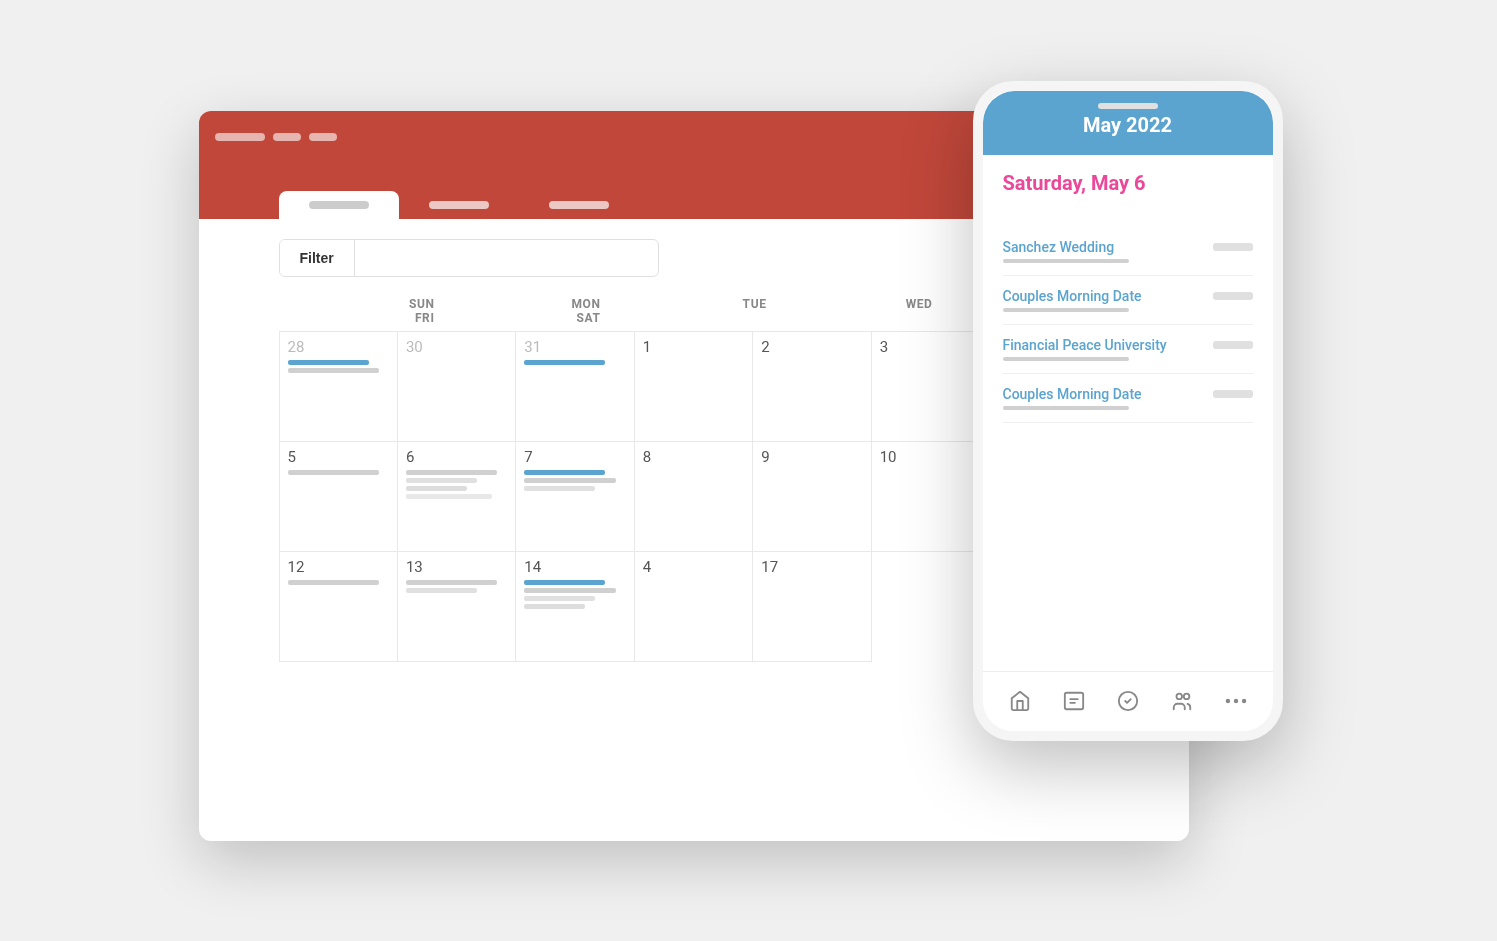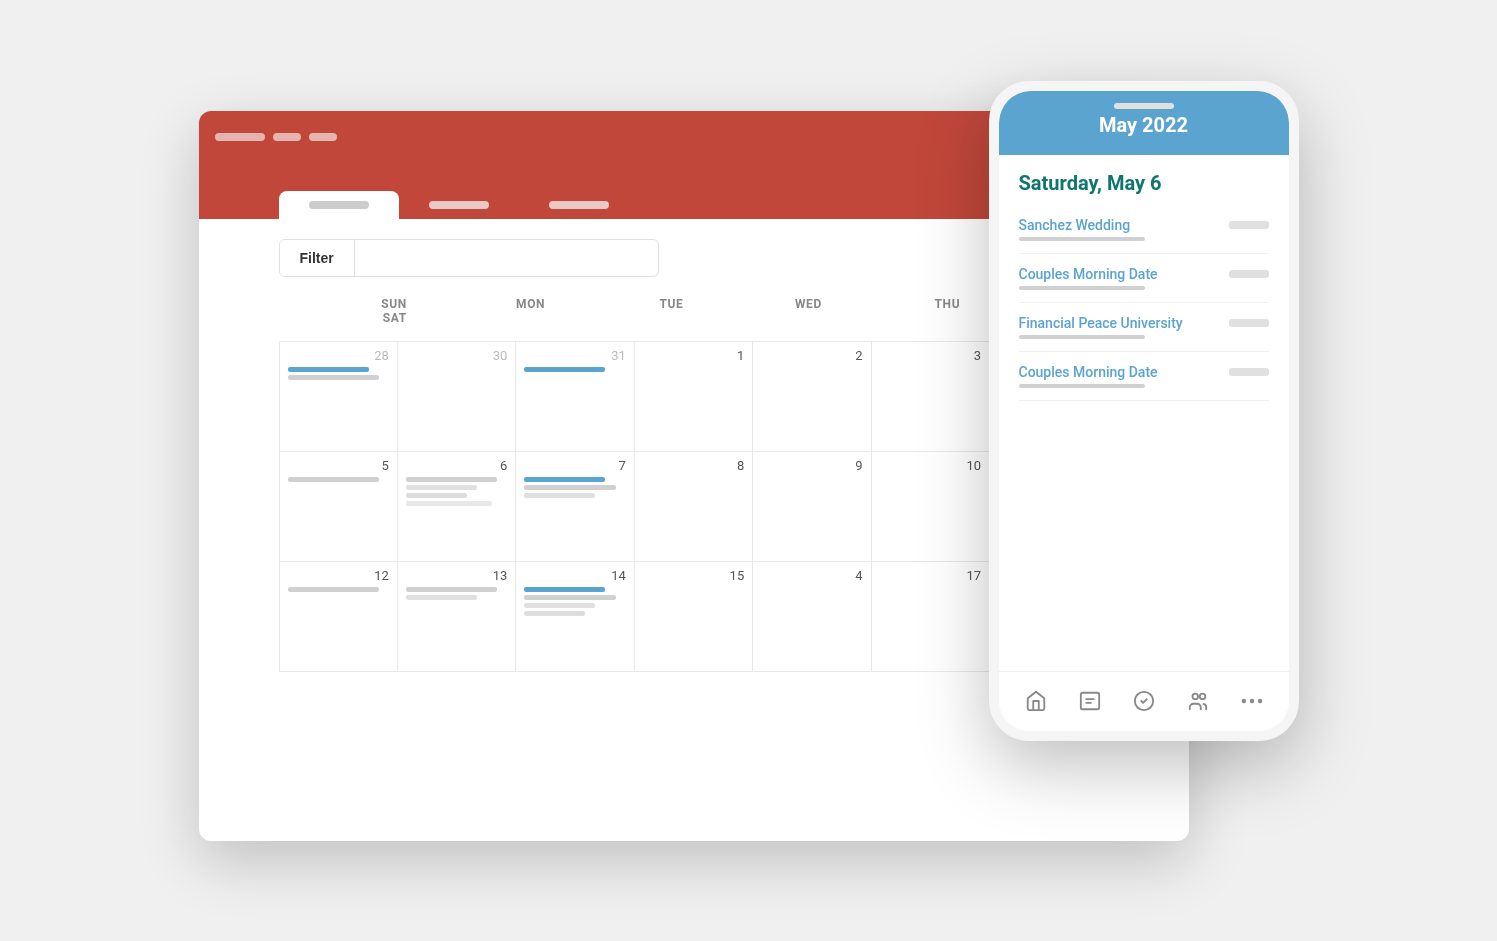--- a/index.html
+++ b/index.html
@@ -145,23 +145,23 @@
       outline: none;
     }
 
     
     .calendar-grid {
       width: 100%;
     }
 
     .calendar-header {
       display: grid;
-      grid-template-columns: repeat(6, 1fr);
+      grid-template-columns: repeat(5, 1fr);
       text-align: center;
-      padding-bottom: 16px;
+      padding-bottom: 6px;
     }
 
     .cal-day-header {
       font-size: 12px;
       font-weight: 700;
       color: #888;
       letter-spacing: 0.05em;
       text-align: right;
       padding-right: 10px;
     }
@@ -175,23 +175,23 @@
 
     .cal-cell {
       border-right: 1px solid #e8e8e8;
       border-bottom: 1px solid #e8e8e8;
       min-height: 110px;
       padding: 6px 8px;
       vertical-align: top;
     }
 
     .cal-date {
-      font-size: 13px;
+      font-size: 15px;
       color: #bbb;
-      text-align: right;
+      text-align: left;
       margin-bottom: 4px;
     }
 
     .cal-date.current-month {
       color: #555;
     }
 
     .cal-event-bar {
       height: 5px;
       border-radius: 2px;
@@ -200,21 +200,21 @@
 
     .bar-blue { background: #5ba4cf; width: 80%; }
     .bar-gray { background: #d0d0d0; width: 90%; }
     .bar-gray2 { background: #e0e0e0; width: 70%; }
     .bar-gray3 { background: #ddd; width: 60%; }
     .bar-gray4 { background: #e8e8e8; width: 85%; }
 
     
     .mobile-phone {
       position: absolute;
-      right: 0;
+      right: 16px;
       top: 0;
       width: 310px;
       height: 660px;
       background: #fff;
       border-radius: 40px;
       box-shadow: 0 25px 70px rgba(0,0,0,0.25);
       overflow: hidden;
       border: 10px solid #f5f5f5;
     }
 
@@ -242,22 +242,22 @@
 
     .phone-body {
       flex: 1;
       padding: 16px 20px;
       overflow: hidden;
     }
 
     .phone-date-heading {
       font-size: 20px;
       font-weight: 700;
-      color: #0f766e;
-      margin-bottom: 10px;
+      color: #ec4899;
+      margin-bottom: 32px;
     }
 
     .phone-event {
       display: flex;
       align-items: flex-start;
       justify-content: space-between;
       padding: 12px 0;
       border-bottom: 1px solid #f0f0f0;
     }
 
@@ -436,23 +436,20 @@
             <div class="cal-event-bar bar-gray2"></div>
           </div>
           <div class="cal-cell">
             <div class="cal-date current-month">14</div>
             <div class="cal-event-bar bar-blue"></div>
             <div class="cal-event-bar bar-gray"></div>
             <div class="cal-event-bar bar-gray2"></div>
             <div class="cal-event-bar bar-gray3"></div>
           </div>
           <div class="cal-cell">
-            <div class="cal-date current-month">15</div>
-          </div>
-          <div class="cal-cell">
             <div class="cal-date current-month">4</div>
           </div>
           <div class="cal-cell">
             <div class="cal-date current-month">17</div>
           </div>
         </div>
       </div>
 
     </div>
   </div>

